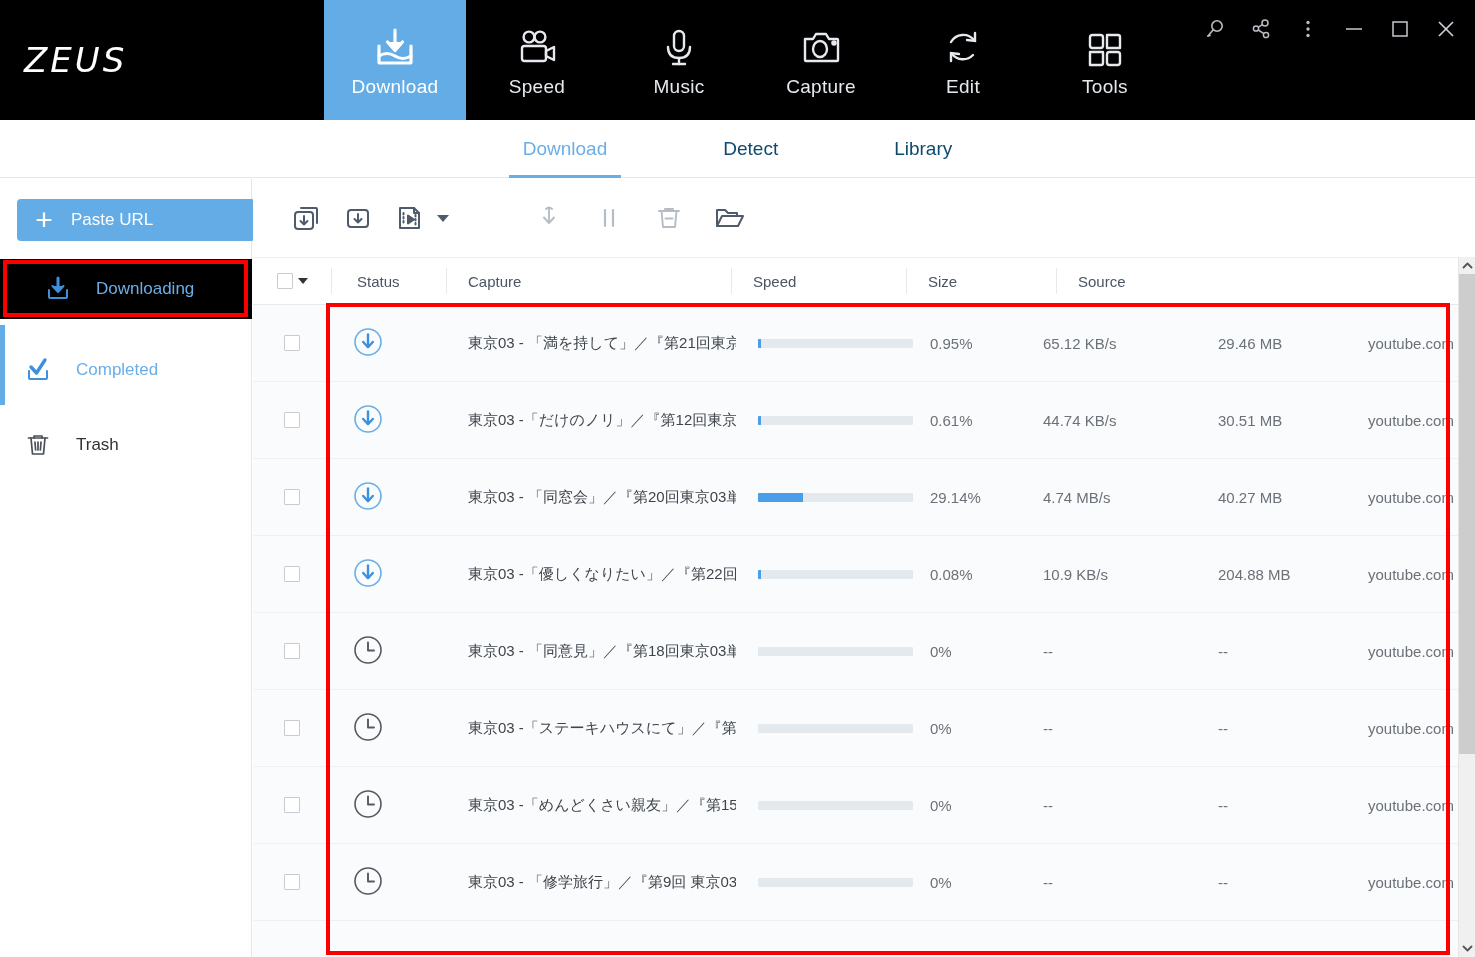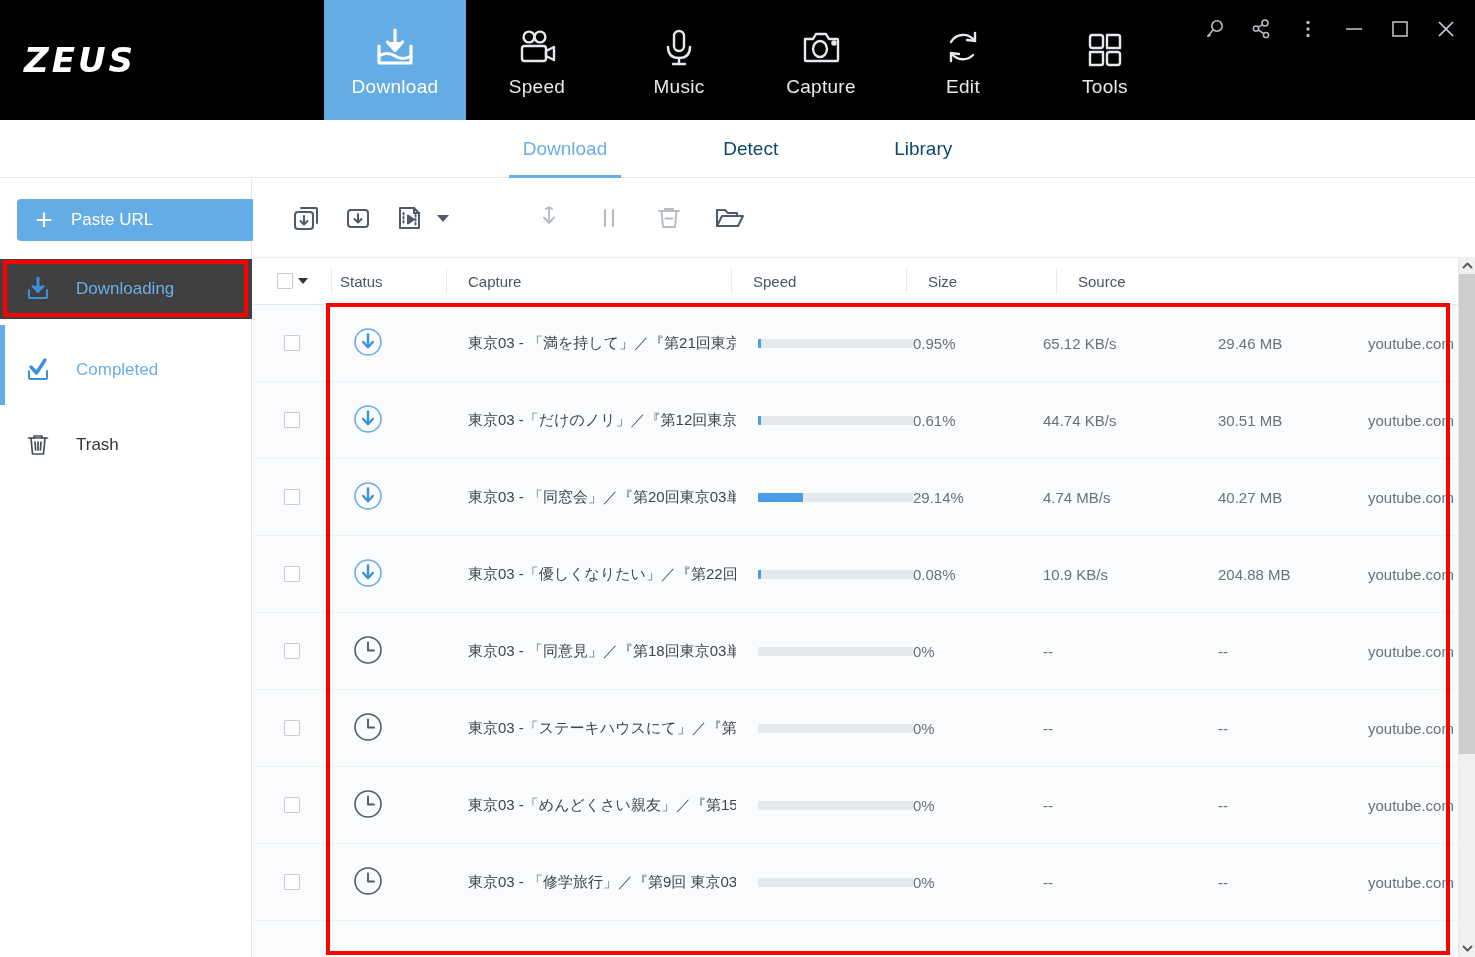--- a/index.html
+++ b/index.html
@@ -10,21 +10,21 @@
   }
   #app { position: relative; width: 1475px; height: 957px; background:#fff; }
 
   
   .topbar {
     position: absolute; left:0; top:0; width:1475px; height:120px;
     background:#000; display:flex; align-items:stretch;
   }
   .logo {
     width: 324px; display:flex; align-items:center; padding-left:24px;
-    font-size: 34px; font-weight: 700; color:#fff; letter-spacing: 3px;
+    font-size: 34px; font-weight: 400; color:#fff; letter-spacing: 3px;
     font-family: "DejaVu Sans", sans-serif; font-style: italic; border-radius: 32px;
   }
   .navitem {
     width: 142px; display:flex; flex-direction:column;
     align-items:center; justify-content:center; gap:4px;
     color:#e6e9ed; cursor:pointer; height:120px;
   }
   .navitem.active { background:#63ace5; color:#fff; }
   .navitem .nlabel { font-size:19px; letter-spacing:.3px; }
   .navitem svg { display:block; }
@@ -61,21 +61,21 @@
     display:flex; align-items:center; cursor:pointer;
   }
   .paste-plus { width:54px; text-align:center; font-size:30px; line-height:1; font-weight:300; }
   .paste-label { font-size:17px; }
 
   .sbitem {
     position:absolute; left:0; width:252px; height:60px;
     display:flex; align-items:center; cursor:pointer; font-size:17px;
   }
   .sbitem .sbicon { width:76px; display:flex; justify-content:center; align-items:center; }
-  .sbitem.sel { background:#404040; color:#6aaee8; }
+  .sbitem.sel { background:#000000; color:#6aaee8;padding-left:20px; }
   .sbitem.blue { color:#6aaee8; }
   .sbitem.dark { color:#333; }
   #sb-downloading { top:80px; }
   #sb-completed  { top:161px; }
   #sb-trash      { top:236px; }
   .sb-accent {
     position:absolute; left:0; top:146px; width:5px; height:80px; background:#63ace5;
   }
 
   
@@ -96,21 +96,21 @@
   .thead {
     display:flex; height:48px; align-items:center;
     background:#fff; border-bottom:1px solid #e6eaee; border-top:1px solid #eceff2;
     font-size:15px; color:#4b5563;
   }
   .thead .th { position:relative; display:flex; align-items:center; height:48px; }
   .thead .th + .th::before {
     content:""; position:absolute; left:0; top:11px; height:26px; width:1px; background:#e6eaee;
   }
   .col-chk   { width:78px;  justify-content:center; }
-  .col-stat  { width:115px; padding-left:9px; }
+  .col-stat  { width:115px; padding-left:26px; }
   .col-name  { width:290px; padding-left:22px; }
   .col-prog  { width:285px; padding-left:22px; }
   .col-speed { width:175px; padding-left:22px; }
   .col-size  { width:150px; padding-left:22px; }
   .col-src   { width:129px; padding-left:22px; }
 
   .hdr-chk { display:flex; align-items:center; gap:5px; }
   .chkbox {
     width:16px; height:16px; border:1px solid #c8ccd2; background:#fff; border-radius:1px; cursor:pointer;
   }
@@ -120,21 +120,21 @@
   }
 
   .trow {
     display:flex; height:77px; align-items:center;
     border-bottom:1px solid #eef1f3; background:#fafbfc; font-size:15px; color:#4a4f56;
   }
   .trow .td { display:flex; align-items:center; height:77px; }
   .td.col-chk { justify-content:center; }
   .td.col-stat{ padding-left:22px; }
   .fname { color:#3f454c; white-space:nowrap; overflow:hidden; }
-  .pbar-cell { display:flex; align-items:center; }
+  .pbar-cell { display:flex; align-items:center; gap:17px; }
   .pbar { width:155px; height:9px; background:#e4e9ee; border-radius:1px; overflow:hidden; }
   .pbar > i { display:block; height:9px; background:#4a9de8; }
   .ppct { color:#6b7178; }
   .muted { color:#6b7178; }
   .src { color:#6b7178; }
 
   
   .vscroll {
     position:absolute; right:0; top:257px; width:17px; height:700px; background:#f0f0f0;
     border-left:1px solid #e6e6e6;

